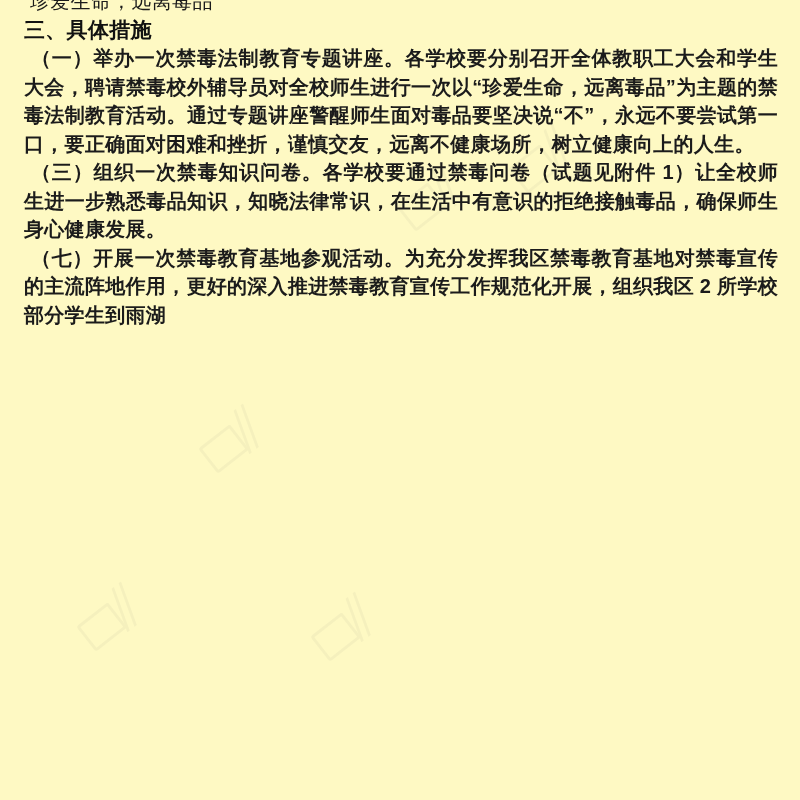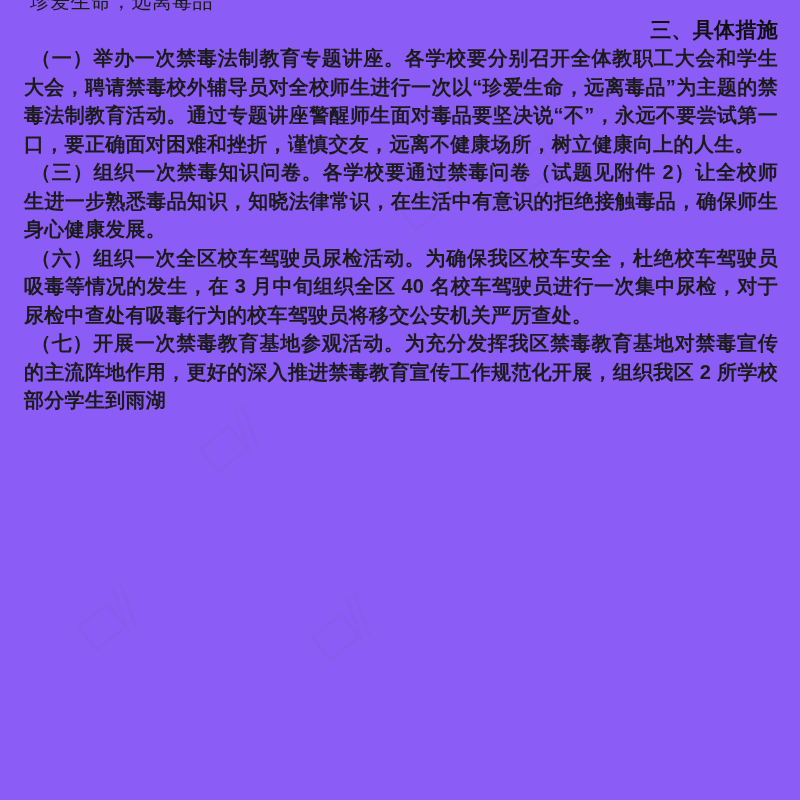--- a/index.html
+++ b/index.html
@@ -5,21 +5,21 @@
   html, body {
     margin: 0;
     padding: 0;
     background: #ffffff;
   }
   .page {
     position: relative;
     width: 800px;
     height: 800px;
     overflow: hidden;
-    background: #8b5cf6;
+    background: #fef9c3;
     font-family: "Liberation Sans", sans-serif;
     color: #1b1b1b;
   }
   .content {
     position: absolute;
     top: -13px;
     left: 24px;
     width: 754px;
     font-size: 20px;
     line-height: 28.5px;
@@ -29,21 +29,21 @@
   .lead-line {
     margin: 0;
     padding-left: 6px;
     white-space: nowrap;
   }
   .section-heading {
     margin: 0;
     font-size: 21px;
     font-weight: 700;
     color: #111111;
-    text-align: right;
+    text-align: left;
   }
   .para {
     margin: 0;
     text-indent: 7px;
     font-weight: bold;
   }
   
   .wm {
     position: absolute;
     width: 64px;
@@ -83,19 +83,18 @@
   <div class="wm" style="left:398px; top:176px;"></div>
   <div class="wm" style="left:200px; top:418px;"></div>
   <div class="wm" style="left:312px; top:606px;"></div>
   <div class="wm" style="left:78px;  top:596px;"></div>
 
   <div class="content">
     <p class="lead-line">珍爱生命，远离毒品</p>
     <h3 class="section-heading">三、具体措施</h3>
     <div>
         <p class="para">（一）举办一次禁毒法制教育专题讲座。各学校要分别召开全体教职工大会和学生大会，聘请禁毒校外辅导员对全校师生进行一次以“珍爱生命，远离毒品”为主题的禁毒法制教育活动。通过专题讲座警醒师生面对毒品要坚决说“不”，永远不要尝试第一口，要正确面对困难和挫折，谨慎交友，远离不健康场所，树立健康向上的人生。</p>
-        <p class="para">（三）组织一次禁毒知识问卷。各学校要通过禁毒问卷（试题见附件 2）让全校师生进一步熟悉毒品知识，知晓法律常识，在生活中有意识的拒绝接触毒品，确保师生身心健康发展。</p>
-        <p class="para">（六）组织一次全区校车驾驶员尿检活动。为确保我区校车安全，杜绝校车驾驶员吸毒等情况的发生，在 3 月中旬组织全区 40 名校车驾驶员进行一次集中尿检，对于尿检中查处有吸毒行为的校车驾驶员将移交公安机关严厉查处。</p>
+        <p class="para">（三）组织一次禁毒知识问卷。各学校要通过禁毒问卷（试题见附件 1）让全校师生进一步熟悉毒品知识，知晓法律常识，在生活中有意识的拒绝接触毒品，确保师生身心健康发展。</p>
         <p class="para">（七）开展一次禁毒教育基地参观活动。为充分发挥我区禁毒教育基地对禁毒宣传的主流阵地作用，更好的深入推进禁毒教育宣传工作规范化开展，组织我区 2 所学校部分学生到雨湖</p>
       </div>
   </div>
 
 </div>
 
 </body></html>

